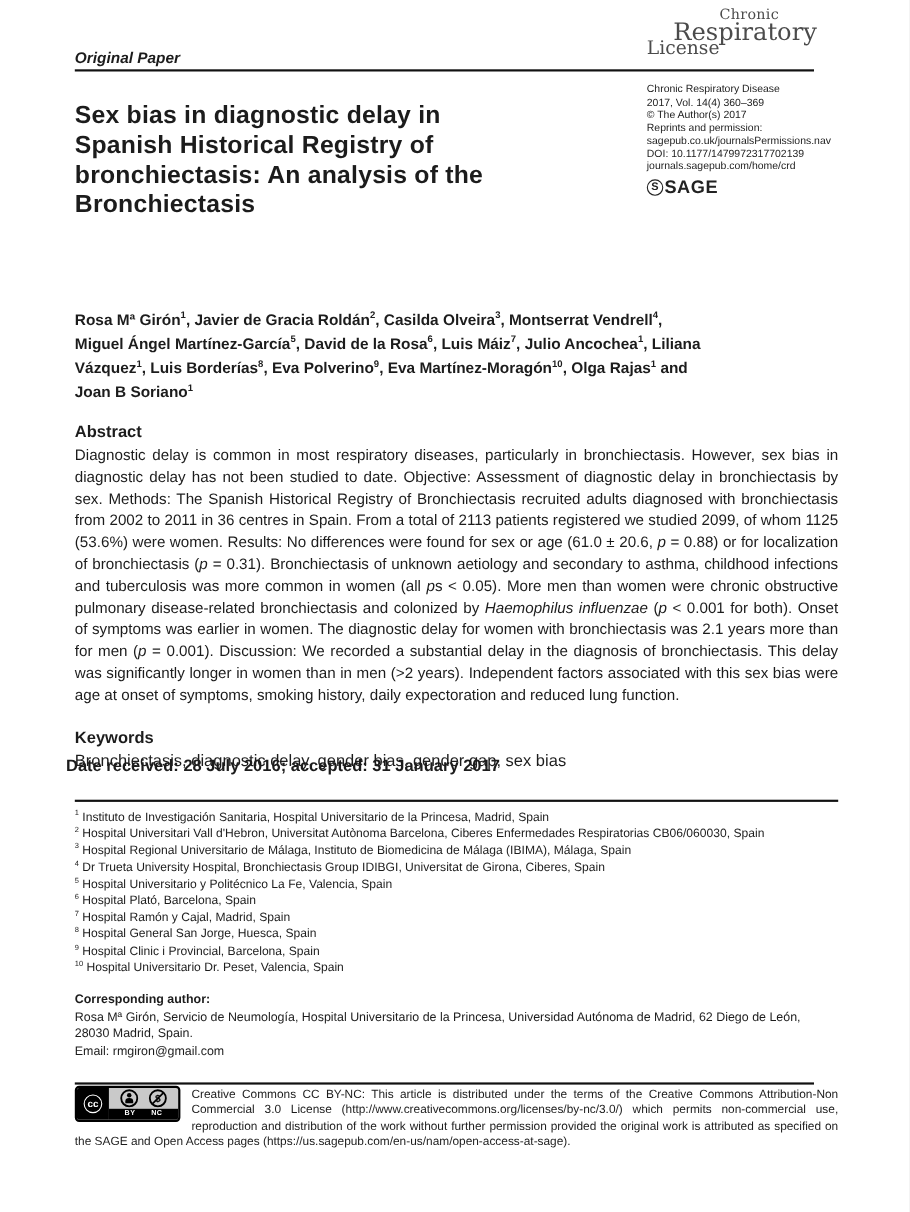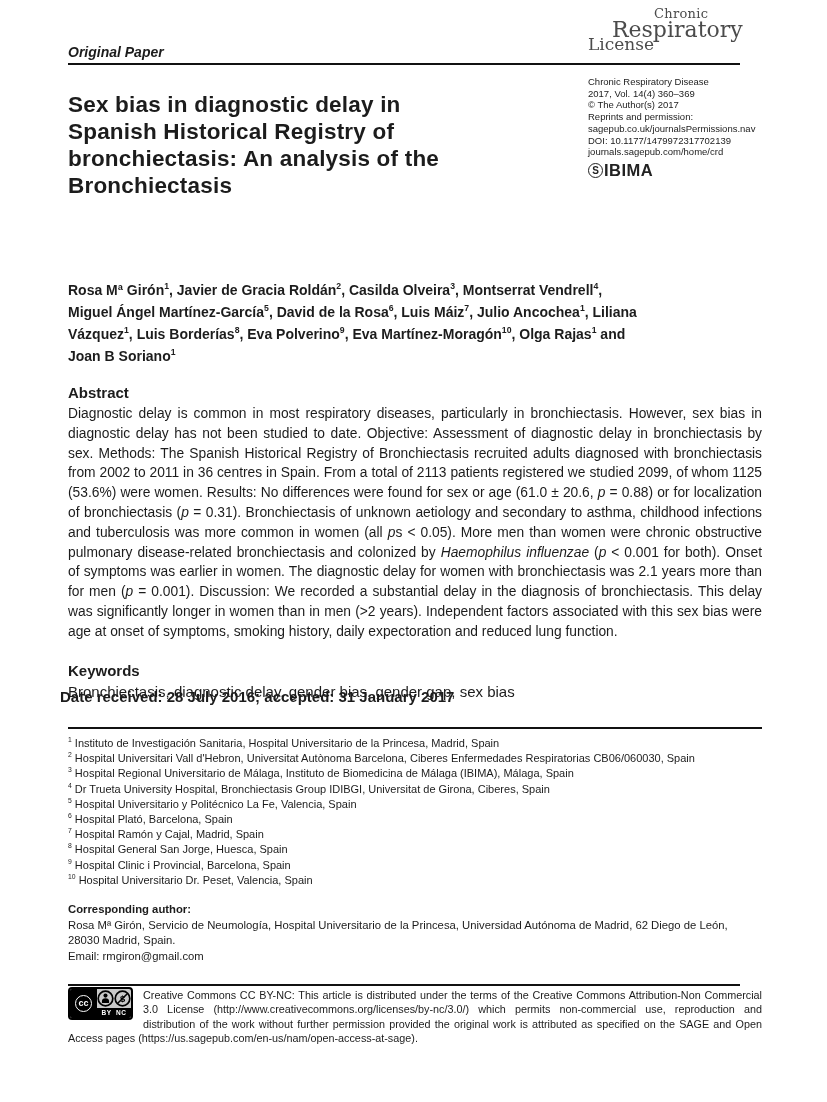--- a/index.html
+++ b/index.html
@@ -46,21 +46,21 @@
   .affil-item { padding-left:12px; text-indent:-12px; }
 
   
   .corresponding { position:absolute; left:68px; top:902px; width:694px; font-size:11.3px; line-height:15.5px; }
   .ca-heading { font-weight:bold; }
 
   
   .license { position:absolute; left:68px; top:984px; width:694px; }
   .footer-rule { width:672px; height:1.5px; background:#111; }
   .license-text { font-size:10.8px; line-height:14.6px; text-align:justify; margin-top:2px; }
-  .cc-badge { float:left; width:65px; height:33px; border:2px solid #000; border-radius:4px;
+  .cc-badge { float:left; width:96px; height:33px; border:2px solid #000; border-radius:4px;
     display:flex; overflow:hidden; margin:1px 10px 2px 0; background:#c9c9c9; }
   .cc-left { width:29px; background:#000; display:flex; align-items:center; justify-content:center; }
   .cc-circle { width:17px; height:17px; border:1.5px solid #fff; border-radius:50%; color:#fff;
     font-size:9px; font-weight:bold; display:flex; align-items:center; justify-content:center; }
   .cc-right { flex:1; display:flex; flex-direction:column; }
   .cc-icons { flex:1; display:flex; align-items:center; justify-content:space-evenly; }
   .cc-labels { height:10px; background:#000; color:#fff; font-size:6.5px; font-weight:bold;
     display:flex; align-items:center; justify-content:space-evenly; letter-spacing:0.5px; }
 </style>
 </head>
@@ -86,21 +86,21 @@
   <aside class="citation">
     <div>Chronic Respiratory Disease</div>
     <div>2017, Vol. 14(4) 360–369</div>
     <div>© The Author(s) 2017</div>
     <div>Reprints and permission:</div>
     <div>sagepub.co.uk/journalsPermissions.nav</div>
     <div>DOI: 10.1177/1479972317702139</div>
     <div>journals.sagepub.com/home/crd</div>
     <div class="sage-logo">
       <span class="sage-circle">S</span>
-      <span class="sage-word">IBIMA</span>
+      <span class="sage-word">SAGE</span>
     </div>
   </aside>
 
   <div class="authors" id="authors"><span>Rosa Mª Girón</span><sup>1</sup>, <span>Javier de Gracia Roldán</span><sup>2</sup>, <span>Casilda Olveira</span><sup>3</sup>, <span>Montserrat Vendrell</span><sup>4</sup>, <span>Miguel Ángel Martínez-García</span><sup>5</sup>, <span>David de la Rosa</span><sup>6</sup>, <span>Luis Máiz</span><sup>7</sup>, <span>Julio Ancochea</span><sup>1</sup>, <span>Liliana Vázquez</span><sup>1</sup>, <span>Luis Borderías</span><sup>8</sup>, <span>Eva Polverino</span><sup>9</sup>, <span>Eva Martínez-Moragón</span><sup>10</sup>, <span>Olga Rajas</span><sup>1</sup> and <span>Joan B Soriano</span><sup>1</sup></div>
 
   <section class="abstract">
     <h2 class="sec-heading">Abstract</h2>
     <p class="abstract-body" id="abstract-body"><span>Diagnostic delay is common in most respiratory diseases, particularly in bronchiectasis. However, sex bias in diagnostic delay has not been studied to date. Objective: Assessment of diagnostic delay in bronchiectasis by sex. Methods: The Spanish Historical Registry of Bronchiectasis recruited adults diagnosed with bronchiectasis from 2002 to 2011 in 36 centres in Spain. From a total of 2113 patients registered we studied 2099, of whom 1125 (53.6%) were women. Results: No differences were found for sex or age (61.0 ± 20.6, </span><i>p</i><span> = 0.88) or for localization of bronchiectasis (</span><i>p</i><span> = 0.31). Bronchiectasis of unknown aetiology and secondary to asthma, childhood infections and tuberculosis was more common in women (all </span><i>p</i><span>s &lt; 0.05). More men than women were chronic obstructive pulmonary disease-related bronchiectasis and colonized by </span><i>Haemophilus influenzae</i><span> (</span><i>p</i><span> &lt; 0.001 for both). Onset of symptoms was earlier in women. The diagnostic delay for women with bronchiectasis was 2.1 years more than for men (</span><i>p</i><span> = 0.001). Discussion: We recorded a substantial delay in the diagnosis of bronchiectasis. This delay was significantly longer in women than in men (&gt;2 years). Independent factors associated with this sex bias were age at onset of symptoms, smoking history, daily expectoration and reduced lung function.</span></p>
   </section>
 

